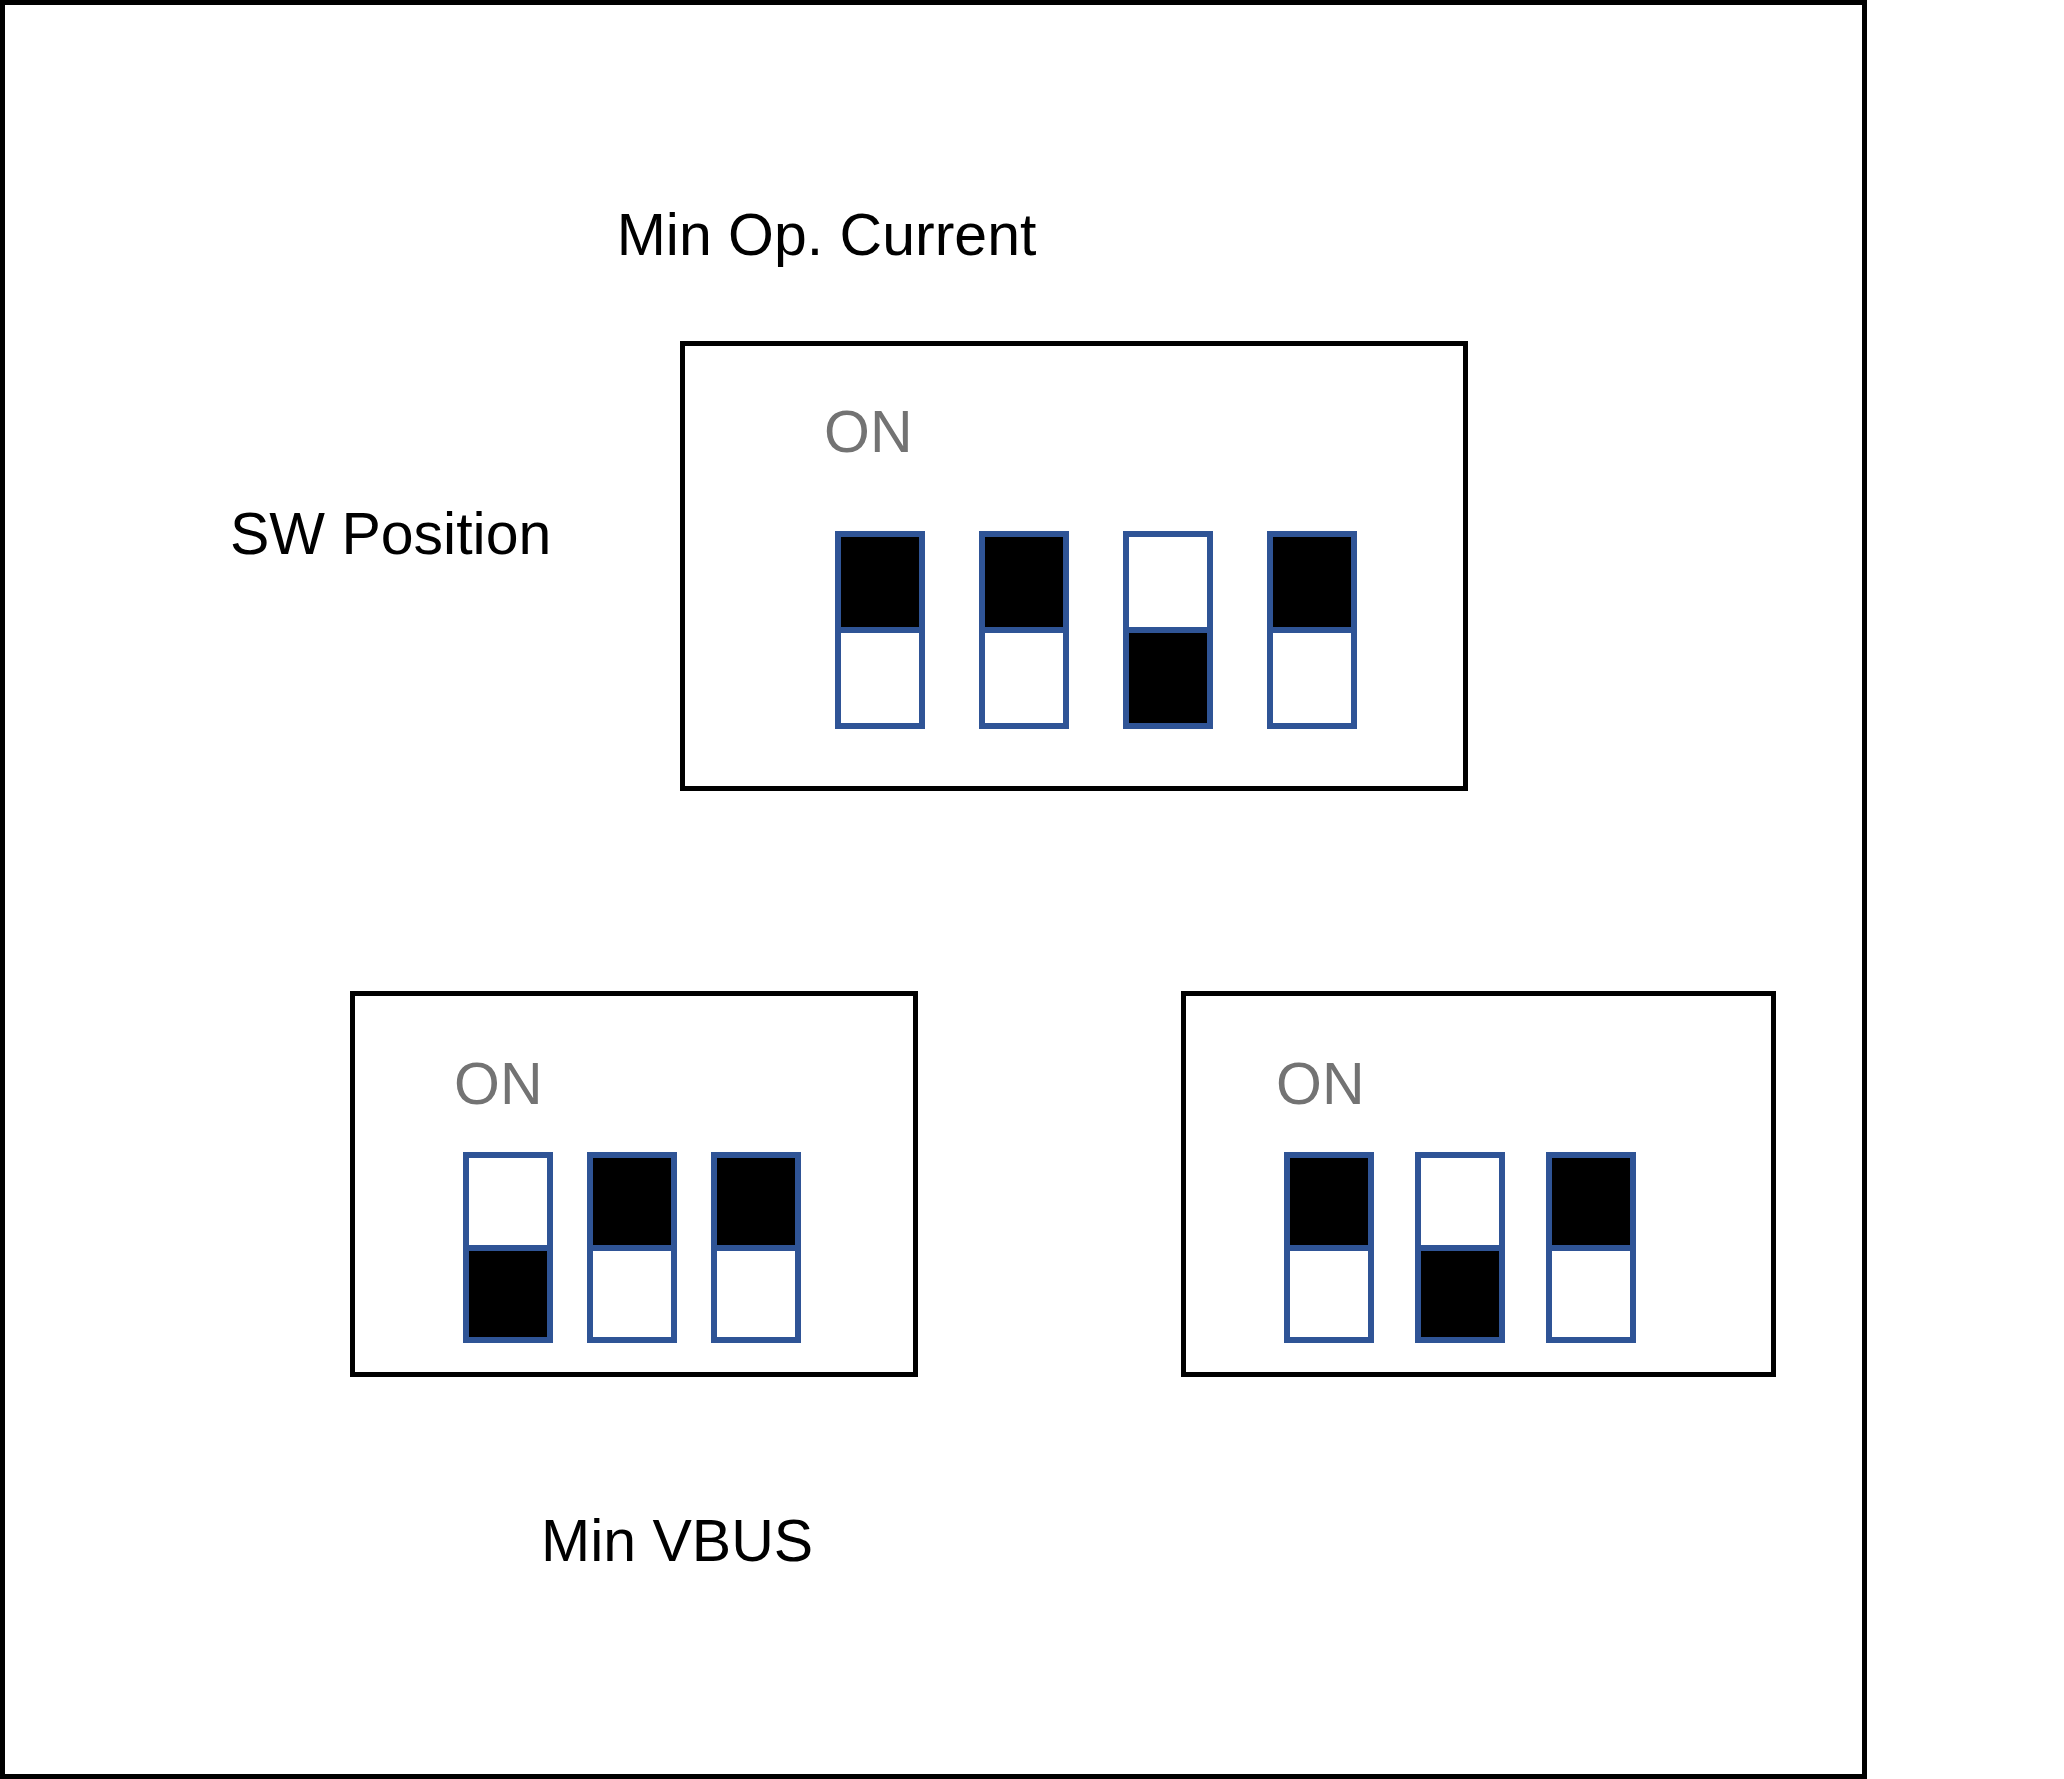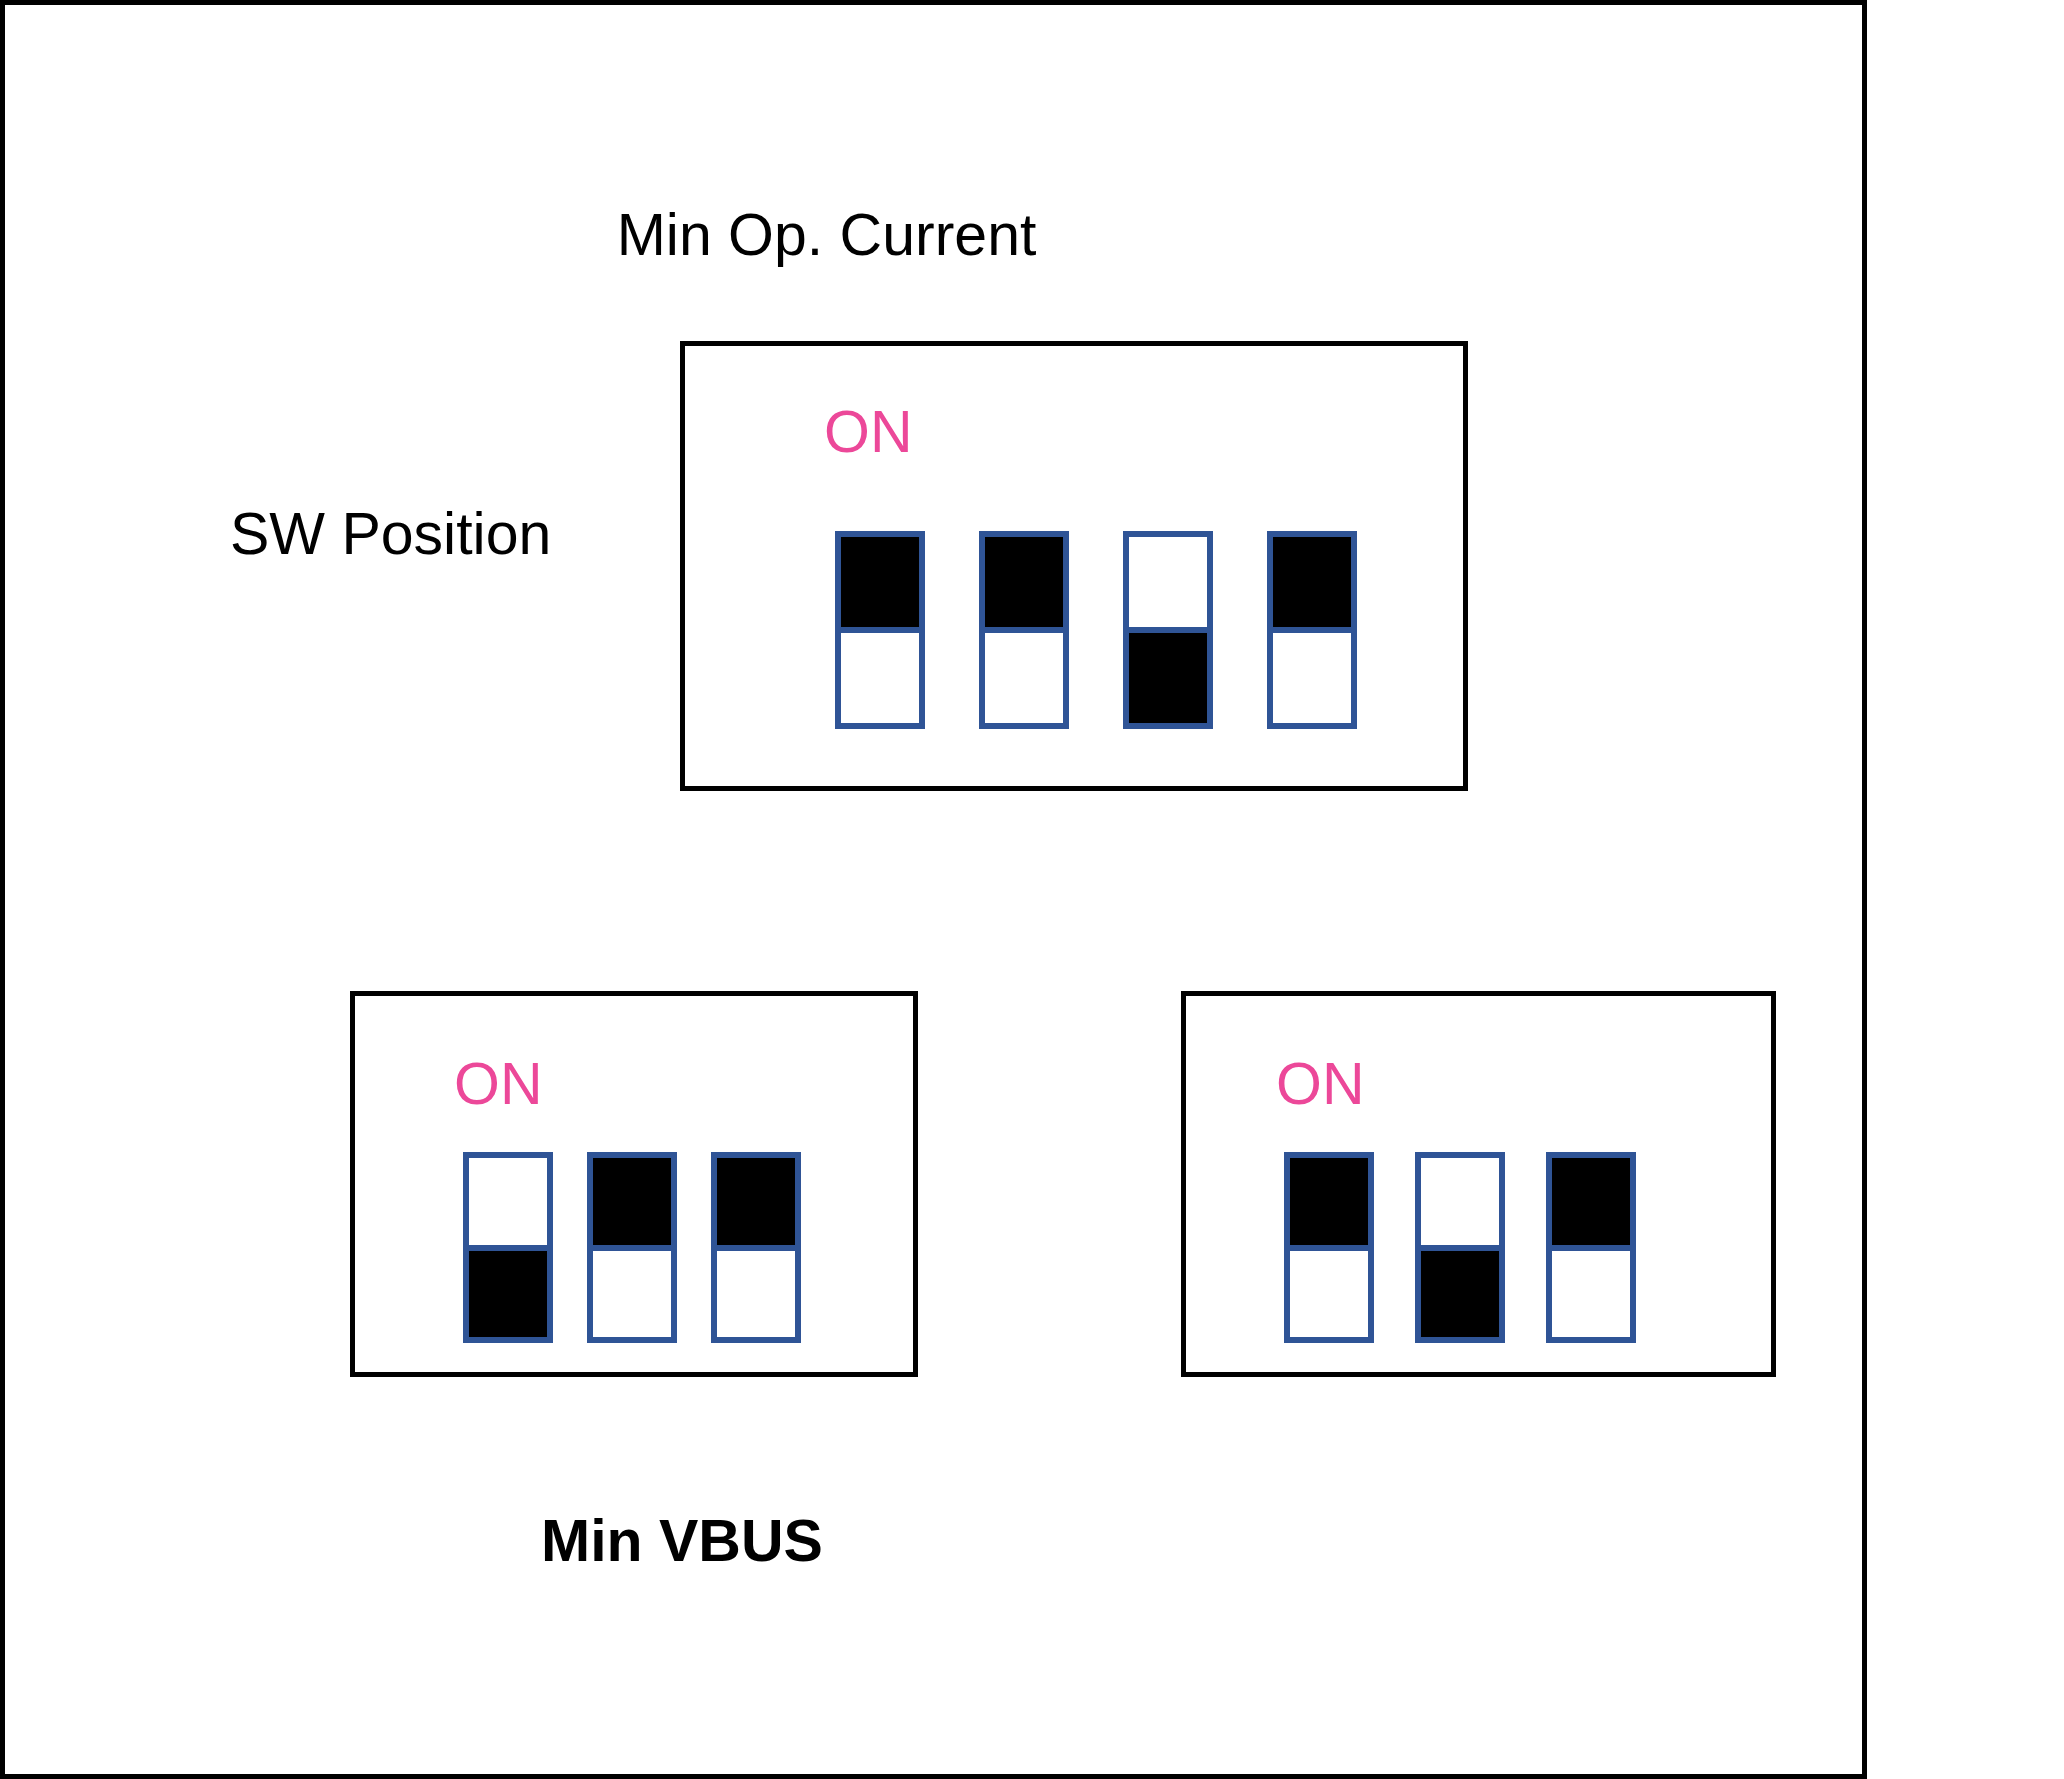--- a/index.html
+++ b/index.html
@@ -42,21 +42,20 @@
   }
   #label-sw-position {
     left: 225px;
     top: 500px;
     font-size: 59px;
   }
   #label-min-vbus {
     left: 536px;
     top: 1507px;
     font-size: 59px;
-    font-weight: bold;
   }
   #label-max-vbus {
     left: 1325px;
     top: 1507px;
     font-size: 59px;
   }
 
   
   .switch-package {
     position: absolute;
@@ -78,21 +77,21 @@
   }
   #package-max-vbus {
     left: 1176px;
     top: 986px;
     width: 595px;
     height: 386px;
   }
 
   .on-label {
     position: absolute;
-    color: #ec4899;
+    color: #737373;
     font-size: 59px;
     line-height: 1;
     white-space: nowrap;
   }
   #package-min-op-current .on-label { left: 139px; top: 57px; }
   #package-min-vbus       .on-label { left: 99px; top: 59px; }
   #package-max-vbus       .on-label { left: 90px;  top: 59px; }
 
   
   .switch-row {

